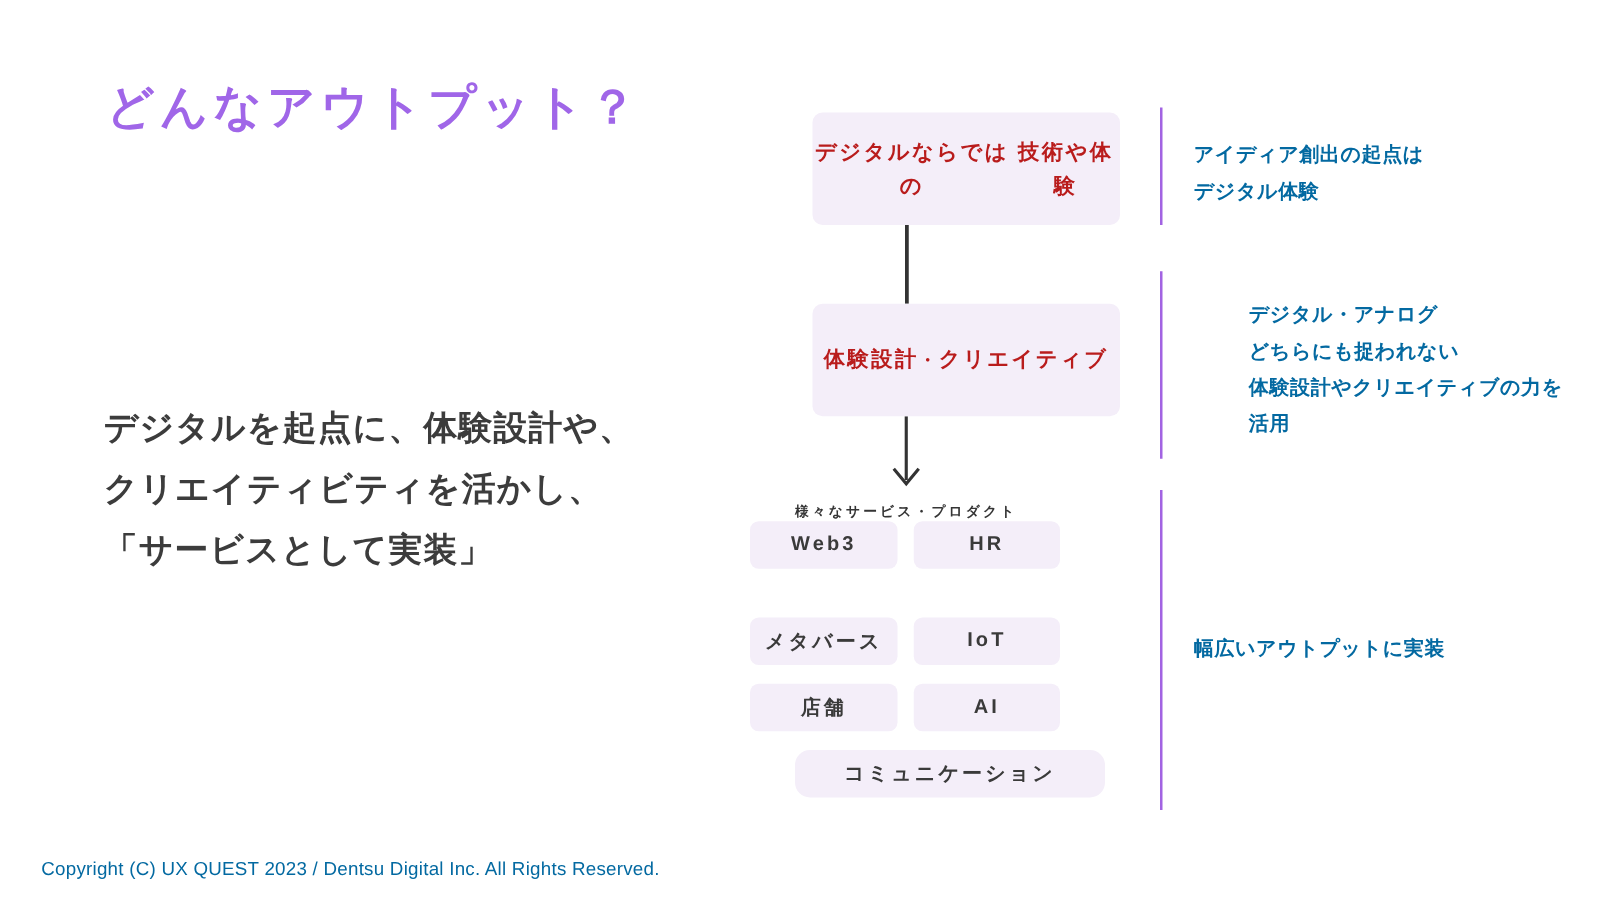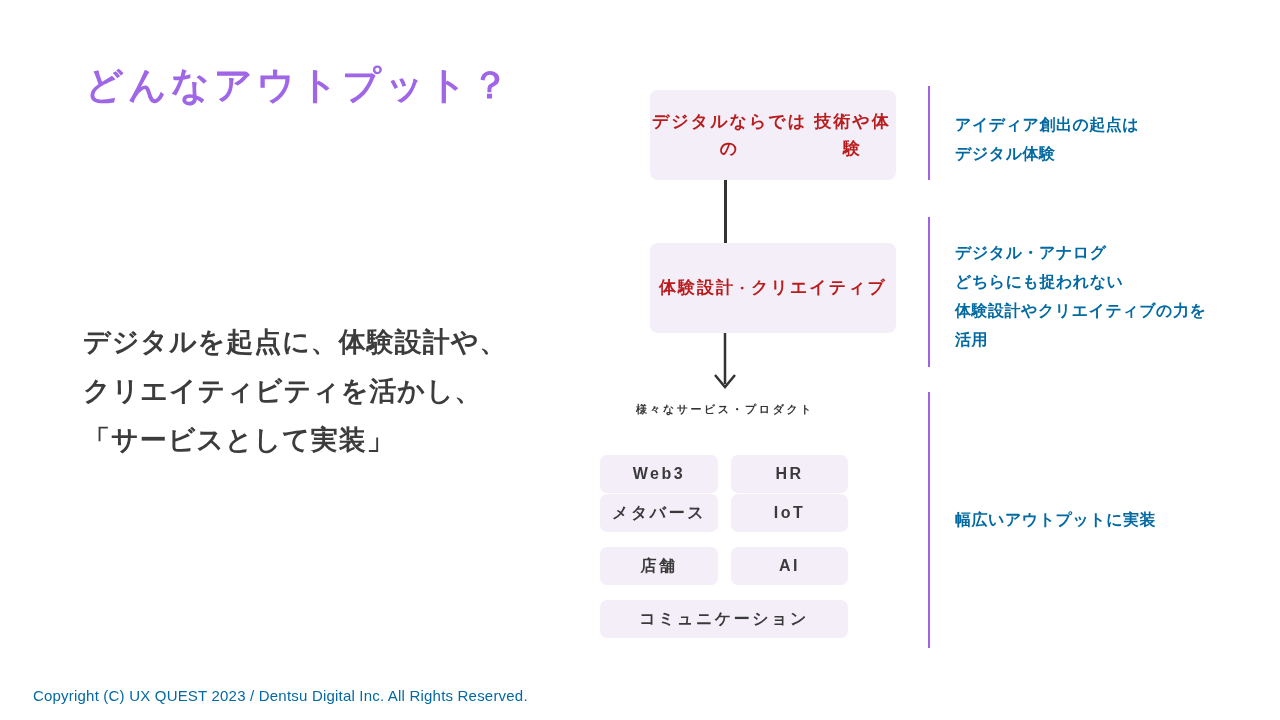--- a/index.html
+++ b/index.html
@@ -99,24 +99,24 @@
     display: flex;
     align-items: center;
     justify-content: center;
     font-size: 16px;
     font-weight: bold;
     color: #3A3A3A;
     letter-spacing: 2.5px;
   }
   .chip.col-l { left: 600px; width: 118px; }
   .chip.col-r { left: 731px; width: 117px; text-align: center; }
-  .chip.row-1 { top: 455px; }
+  .chip.row-1 { top: 417px; }
   .chip.row-2 { top: 494px; }
   .chip.row-3 { top: 547px; }
-  .chip.full  { left: 600px; width: 248px; top: 600px; }
+  .chip.full  { left: 636px; width: 248px; top: 600px; border-radius: 12px; }
 
   
   .vline {
     position: absolute;
     left: 928px;
     width: 2px;
     background: #A263E2;
   }
   .vline-1 { top: 86px;  height: 94px; }
   .vline-2 { top: 217px; height: 150px; }
@@ -126,21 +126,21 @@
     position: absolute;
     left: 955px;
     font-size: 16px;
     font-weight: bold;
     color: #0369a1;
     letter-spacing: 0.5px;
     line-height: 29px;
     white-space: nowrap;
   }
   .annotation-1 { top: 110px; }
-  .annotation-2 { top: 238px; }
+  .annotation-2 { top: 238px; margin-left: 44px; }
   .annotation-3 { top: 505px; text-align: right; }
 
   
   .footer {
     position: absolute;
     left: 33px;
     top: 687px;
     font-size: 15px;
     color: #0369a1;
     letter-spacing: 0.2px;

